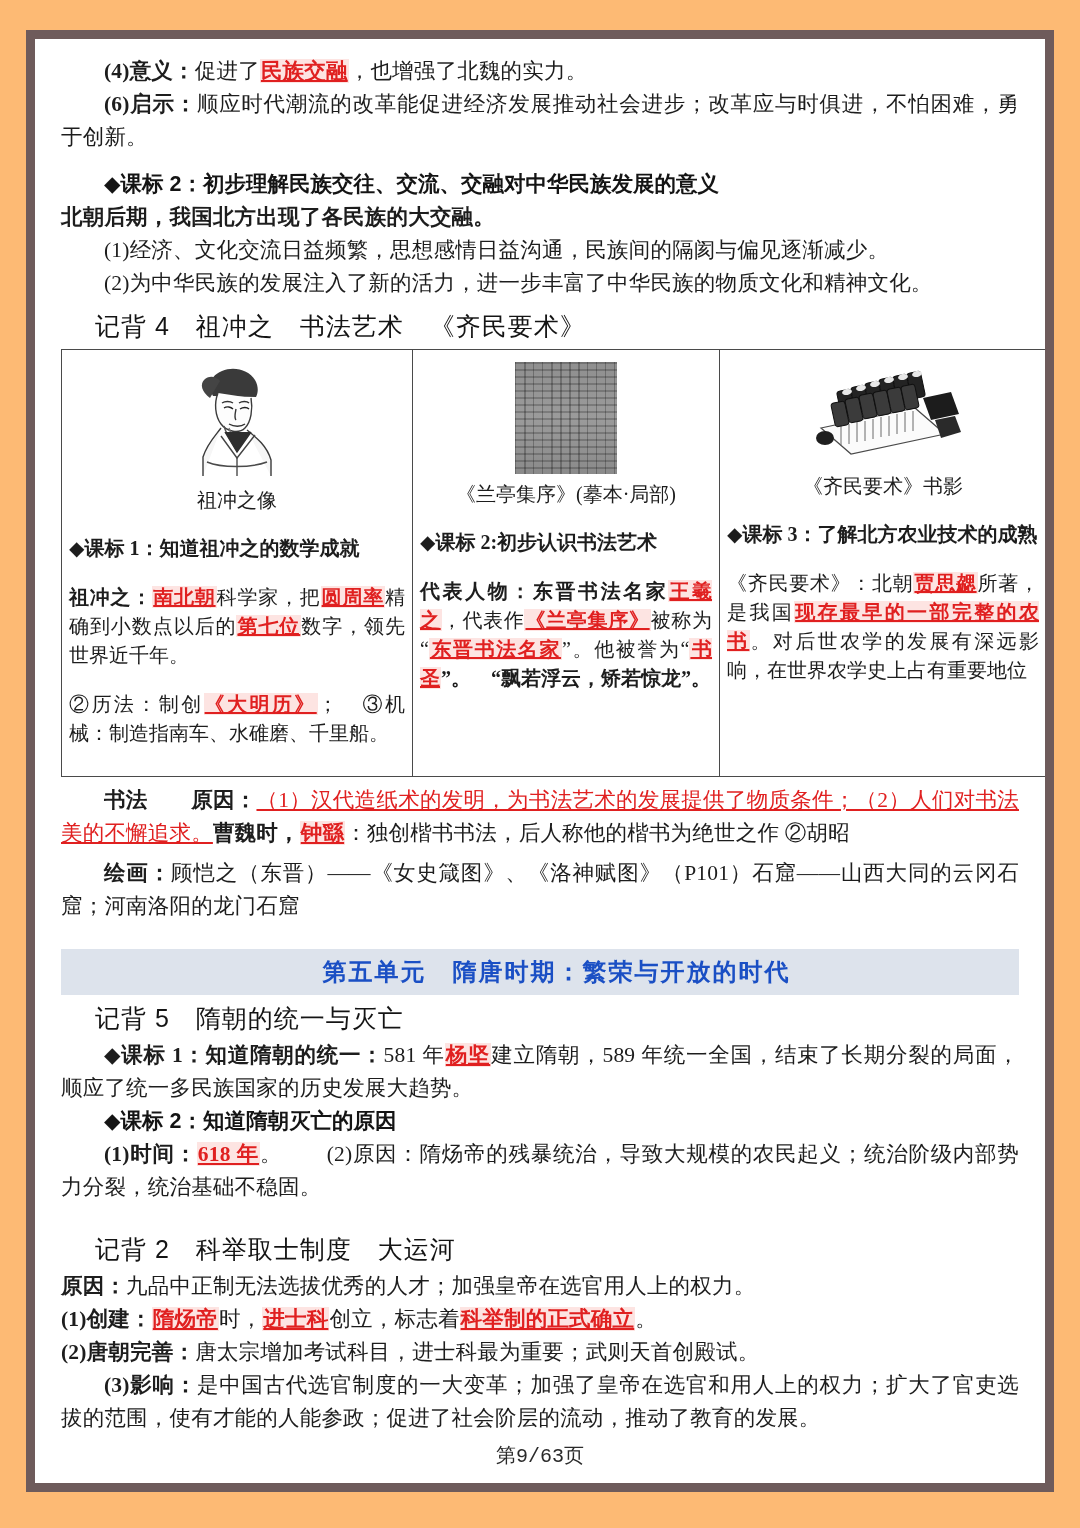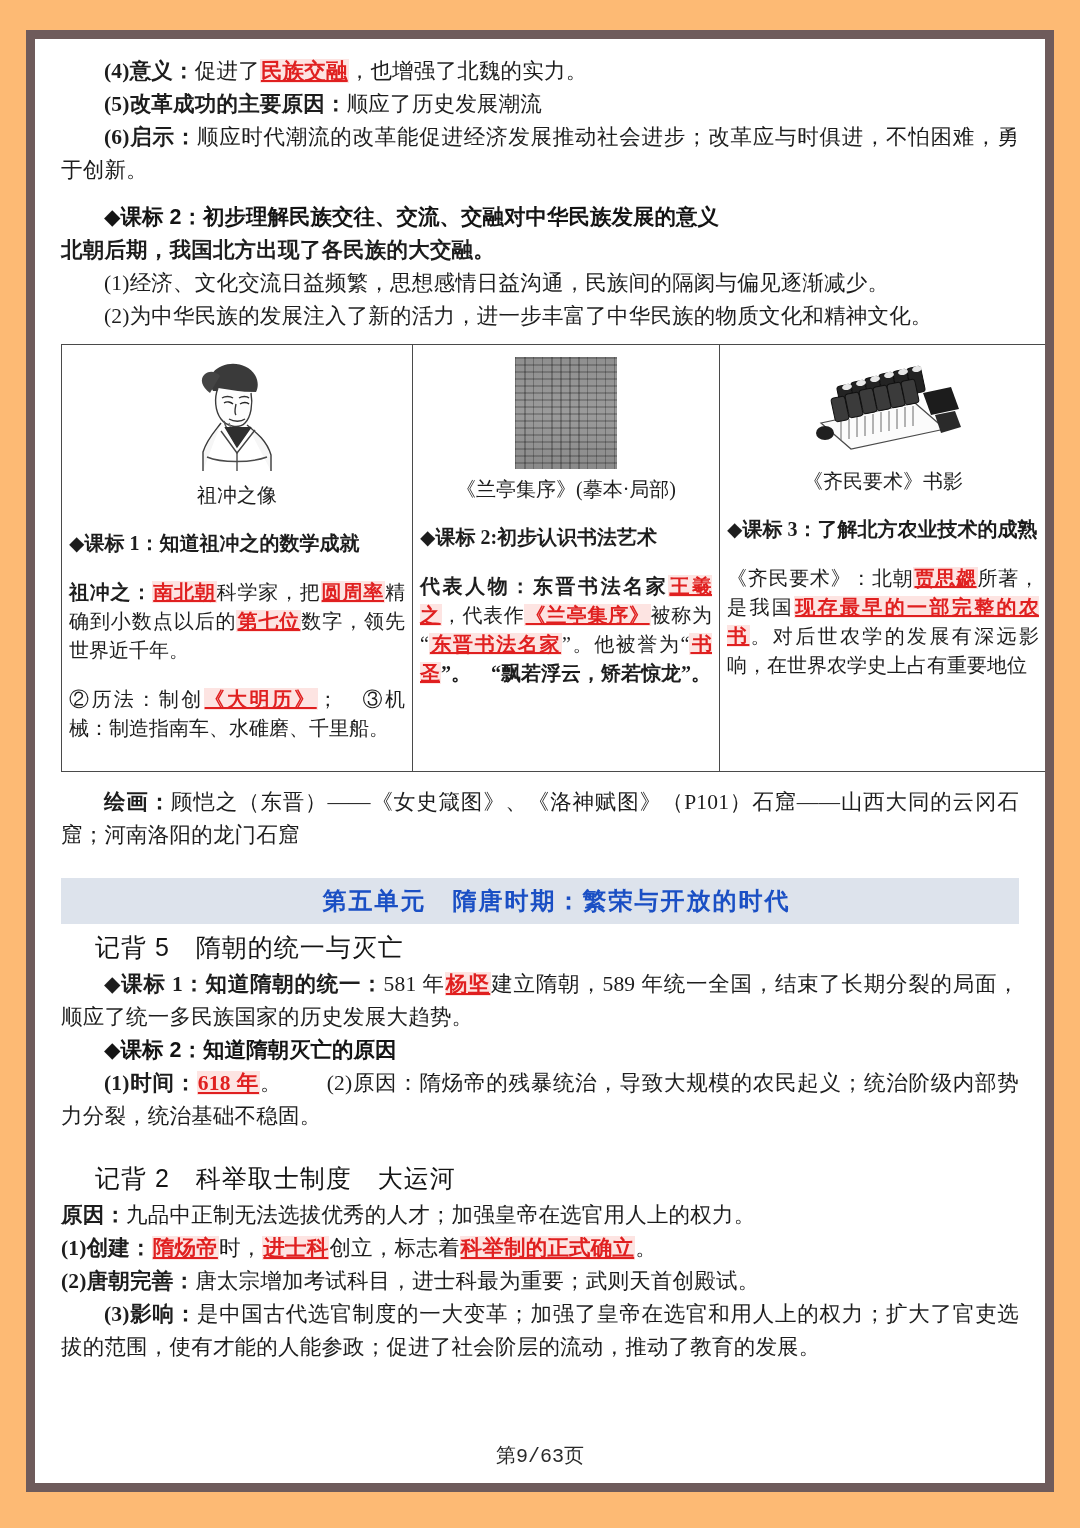--- a/index.html
+++ b/index.html
@@ -137,33 +137,33 @@
 </style>
 </head>
 <body>
 
 <div class="page-outer">
   <div class="page-frame">
     <div class="page-inner">
 
       <p class="ln ind"><span class="b">(4)意义：</span><span>促进了</span><span class="hl">民族交融</span><span>，也增强了北魏的实力。</span></p>
 
-      <p class="ln ind"><span class="b">(5)改革成功的主要原因：</span><span>顺应了历史发展潮流</span></p>
 
       <p class="ln ind"><span class="b">(6)启示：</span><span>顺应时代潮流的改革能促进经济发展推动社会进步；改革应与时俱进，不怕困难，勇于创新。</span></p>
 
       <div class="gap"></div>
 
       <p class="std ind">◆课标 2：初步理解民族交往、交流、交融对中华民族发展的意义</p>
       <p class="ln b">北朝后期，我国北方出现了各民族的大交融。</p>
       <p class="ln ind">(1)经济、文化交流日益频繁，思想感情日益沟通，民族间的隔阂与偏见逐渐减少。</p>
       <p class="ln ind">(2)为中华民族的发展注入了新的活力，进一步丰富了中华民族的物质文化和精神文化。</p>
 
       <div class="gap-s"></div>
 
+      <p class="sec-head">记背 4　祖冲之　书法艺术　《齐民要术》</p>
 
       <table class="kb">
         <tbody>
             <tr>
 
           <td class="col1">
             <div class="figwrap">
               <span class="fig-portrait">
                 <svg viewBox="0 0 120 118" width="120" height="118" aria-hidden="true">
                   <g fill="none" stroke="#2b2b2b" stroke-width="1.4">
@@ -269,20 +269,21 @@
             <p class="cap">《齐民要术》书影</p>
             <p class="cell-txt b">◆课标 3：了解北方农业技术的成熟</p>
             <p class="cell-txt"><span>《齐民要术》：北朝</span><span class="hl">贾思勰</span><span>所著，是我国</span><span class="hl">现存最早的一部完整的农书</span><span>。对后世农学的发展有深远影响，在世界农学史上占有重要地位</span></p>
           </td>
         </tr>
       </tbody>
         </table>
 
       <div class="gap-s"></div>
 
+      <p class="ln ind"><span class="b">书法</span>　　<span class="b">原因：</span><span class="red-u">（1）汉代造纸术的发明，为书法艺术的发展提供了物质条件；（2）人们对书法美的不懈追求。</span><span class="b">曹魏时，</span><span class="hl">钟繇</span><span>：独创楷书书法，后人称他的楷书为绝世之作 ②胡昭</span></p>
 
       <div class="gap-s"></div>
 
       <p class="ln ind"><span class="b">绘画：</span><span>顾恺之（东晋）——《女史箴图》、《洛神赋图》（P101）石窟——山西大同的云冈石窟；河南洛阳的龙门石窟</span></p>
 
       <div class="gap-l"></div>
 
       <div class="unit-banner">
         <span>第五单元　隋唐时期：繁荣与开放的时代</span>
       </div>

